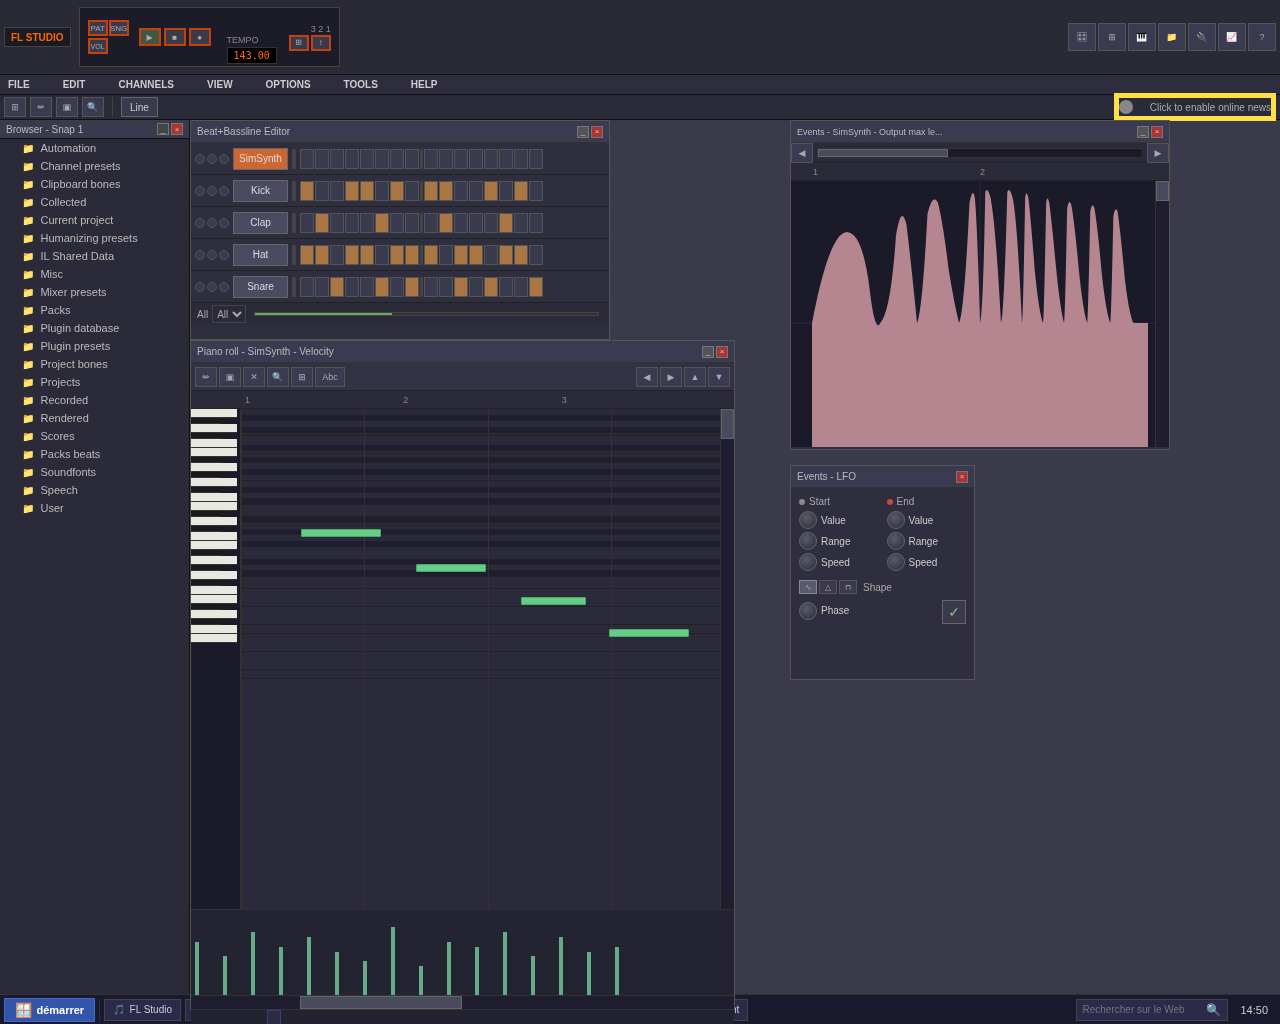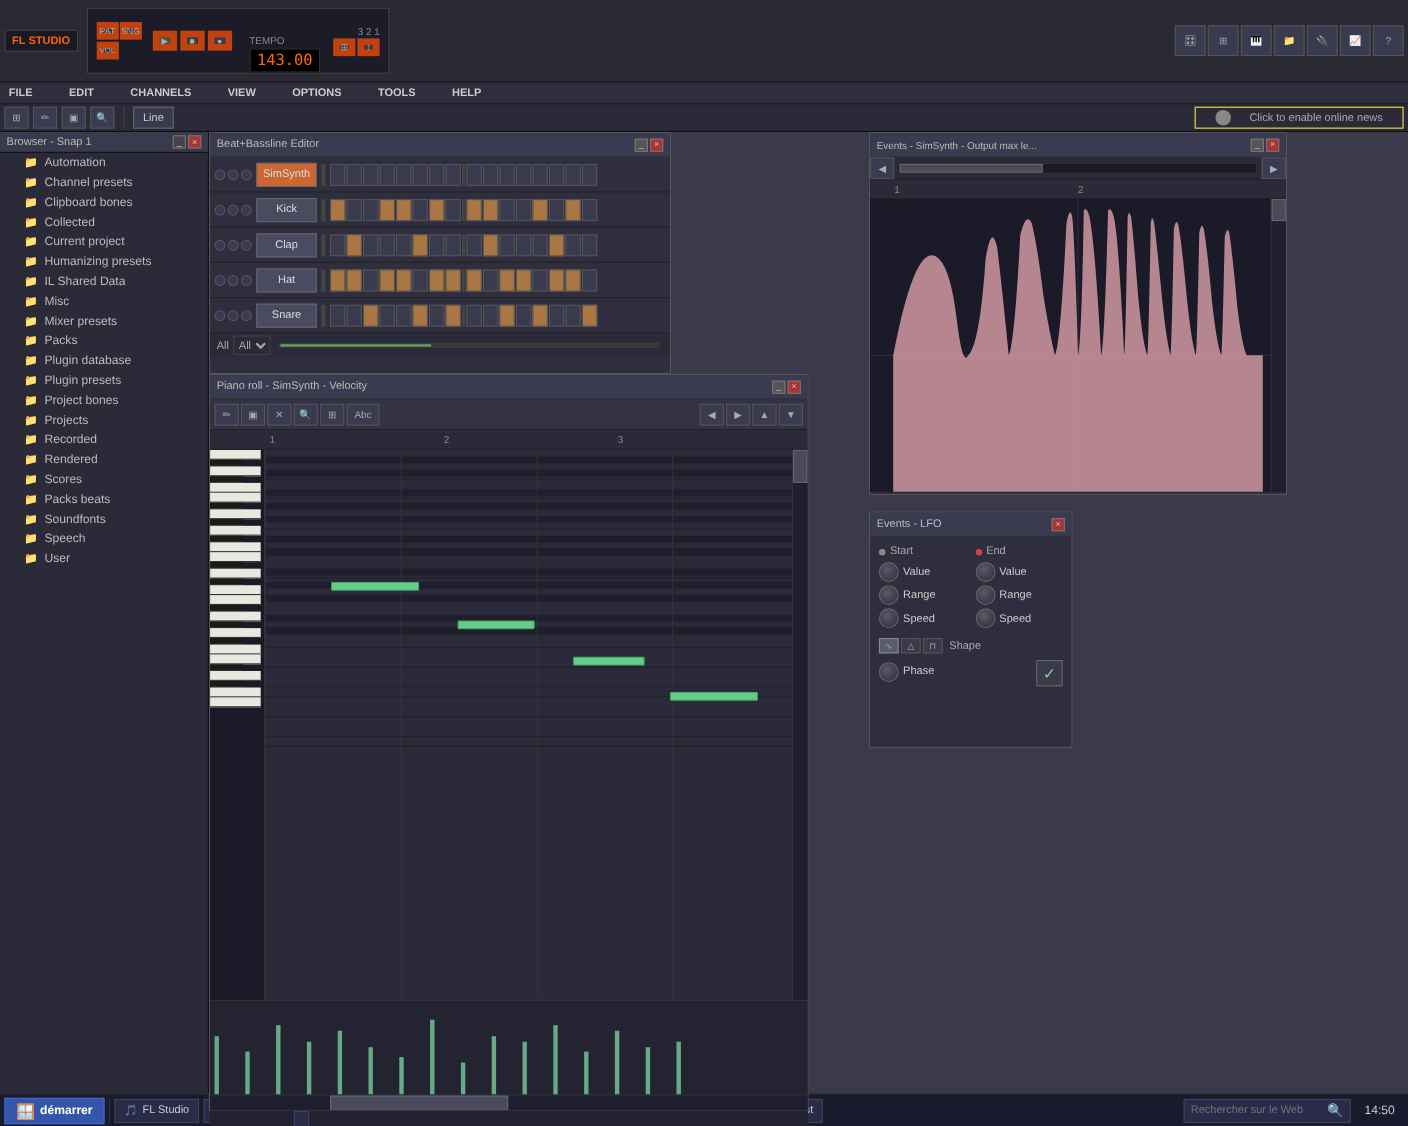--- a/index.html
+++ b/index.html
@@ -49,21 +49,21 @@
       background: #000;
       color: #ff4400;
       font-size: 22px;
       font-family: monospace;
       padding: 4px 8px;
       border: 1px solid #333;
       letter-spacing: 2px;
     }
     .transport-btn {
       background: #3a3a4a;
-      border: 6px solid #c2410c;
+      border: 2px solid #c2410c;
       color: #aaa;
       width: 20px;
       height: 16px;
       font-size: 8px;
       cursor: pointer;
       display: flex;
       align-items: center;
       justify-content: center;
     }
 
@@ -568,21 +568,21 @@
         <div class="transport-btn" style="font-size:7px;">VOL</div>
       </div>
     </div>
     <div style="display:flex;gap:3px;margin-right:6px;">
       <div class="transport-btn" style="width:22px;height:18px;background:#445544;">▶</div>
       <div class="transport-btn" style="width:22px;height:18px;">■</div>
       <div class="transport-btn" style="width:22px;height:18px;">●</div>
     </div>
     <div style="display:flex;flex-direction:column;gap:2px;margin-left:6px;margin-top:24px;">
       <div style="font-size:9px;color:#888;">TEMPO</div>
-      <div style="background:#000;color:#ff6600;font-size:14px;font-family:monospace;padding:2px 6px;border:1px solid #333;">143.00</div>
+      <div style="background:#000;color:#ff6600;font-size:10px;font-family:monospace;padding:2px 6px;border:1px solid #333;">143.00</div>
     </div>
     <div style="margin-left:8px;display:flex;flex-direction:column;gap:1px;">
       <div style="font-size:9px;color:#888;text-align:right;">3 2 1</div>
       <div style="display:flex;gap:2px;">
         <div class="transport-btn" style="font-size:8px;">⊞</div>
         <div class="transport-btn">↕</div>
       </div>
     </div>
   </div>
 
@@ -608,21 +608,21 @@
 </div>
 
 <div class="second-toolbar">
   <div class="pr-tool-btn">⊞</div>
   <div class="pr-tool-btn">✏</div>
   <div class="pr-tool-btn">▣</div>
   <div class="pr-tool-btn">🔍</div>
   <div style="width:1px;height:20px;background:#444;margin:0 4px;"></div>
   <div class="line-mode">Line</div>
   <div style="margin-left:auto;">
-    <div style="background:#2a2a38;border:1px solid #fde047;padding:2px 18px;font-size:10px;color:#aaa;display:flex;align-items:center;gap:17px;">
+    <div style="background:#2a2a38;border:5px solid #fde047;padding:2px 0;font-size:10px;color:#aaa;display:flex;align-items:center;gap:17px;">
       <span style="width:14px;height:14px;background:#888;border-radius:50%;display:inline-block;flex-shrink:0;"></span>
       <span>Click to enable online news</span>
     </div>
   </div>
 </div>
 
 <div class="main-layout">
 
   <div class="sidebar">
     <div class="sidebar-header">

